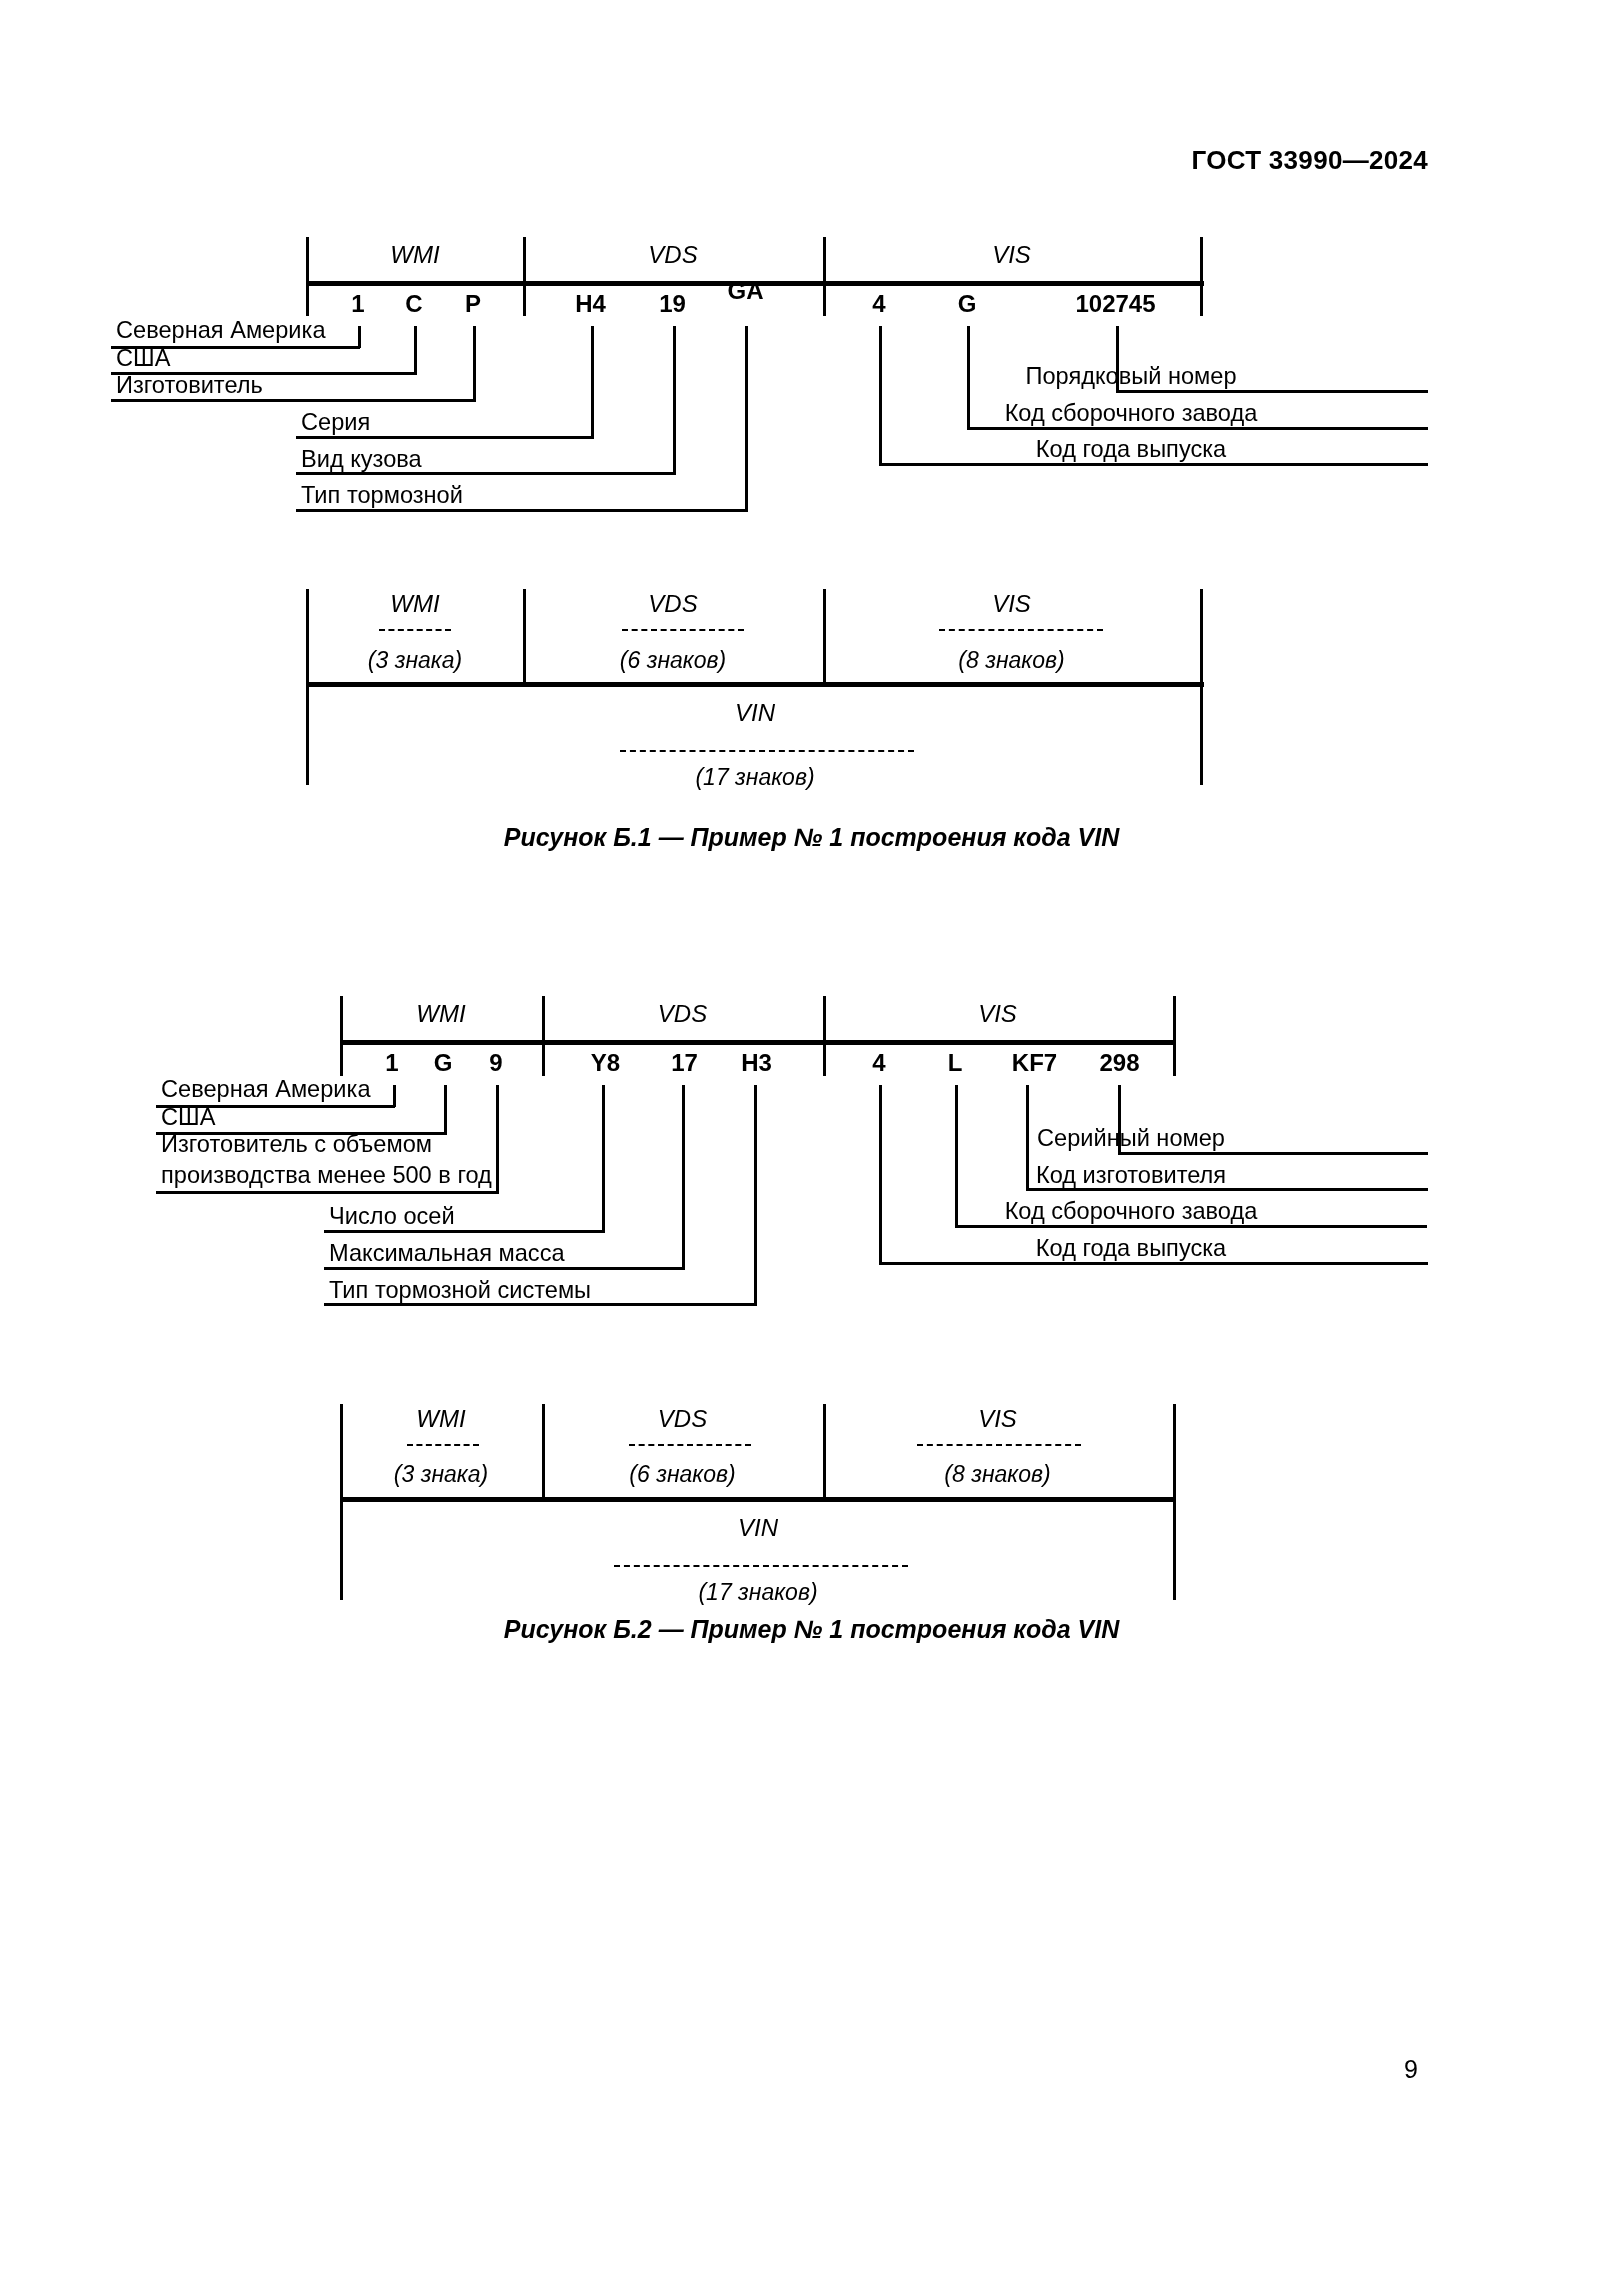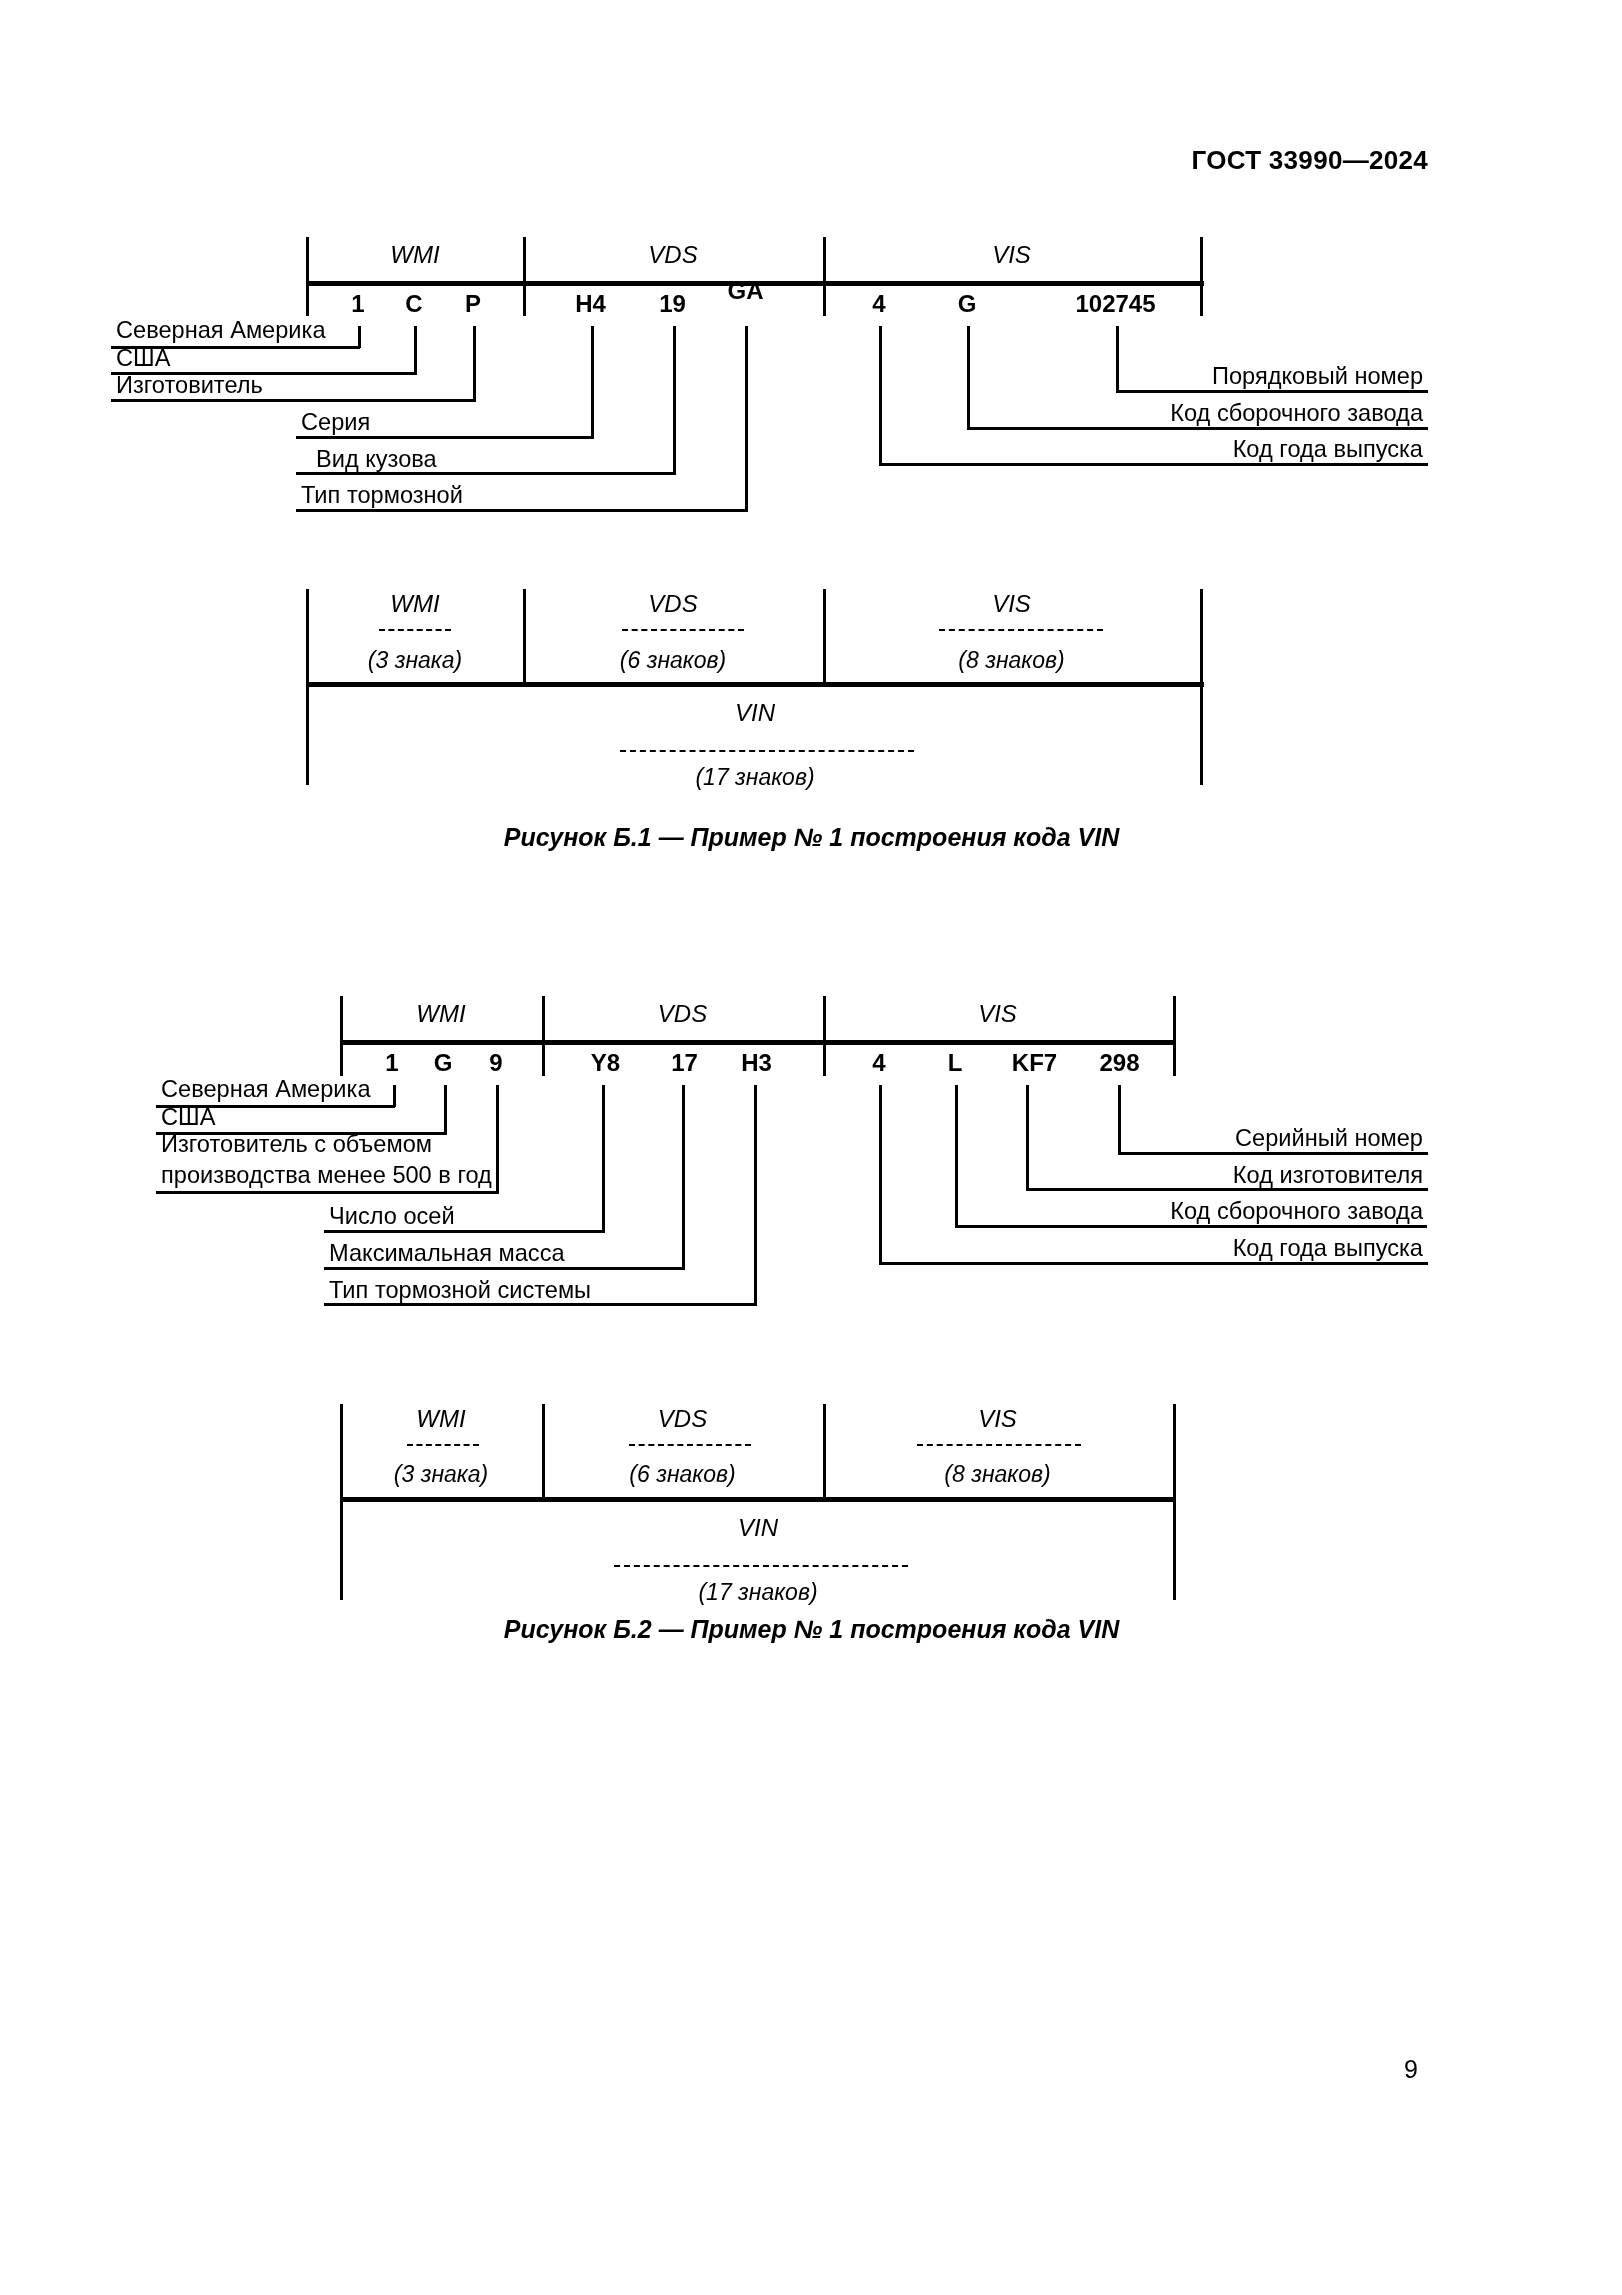--- a/index.html
+++ b/index.html
@@ -30,21 +30,21 @@
     position:absolute;font-style:italic;font-size:24px;
     text-align:center;white-space:nowrap;
   }
   .vin-char{
     position:absolute;font-weight:bold;font-size:24px;
     text-align:center;white-space:nowrap;
   }
   .side-label{
     position:absolute;font-size:23.6px;white-space:nowrap;line-height:1.32;
   }
-  .side-label.right{text-align:right;}
+  .side-label.right{text-align:center;}
   .count-label{
     position:absolute;font-style:italic;font-size:23px;
     text-align:center;white-space:nowrap;
   }
   .fig-caption{
     position:absolute;width:100%;text-align:center;
     font-style:italic;font-weight:bold;font-size:25px;white-space:nowrap;
   }
   .page-number{
     position:absolute;font-size:25px;
@@ -96,21 +96,21 @@
     <div class="lead-v" style="left:673px;top:326px;height:149px;"></div>
     <div class="lead-h" style="left:296px;top:472px;width:380px;"></div>
 
     <div class="lead-v" style="left:745px;top:326px;height:186px;"></div>
     <div class="lead-h" style="left:296px;top:509px;width:452px;"></div>
 
     <div class="side-label" style="left:116px;top:315px;">Северная Америка</div>
     <div class="side-label" style="left:116px;top:343px;">США</div>
     <div class="side-label" style="left:116px;top:370px;">Изготовитель</div>
     <div class="side-label" style="left:301px;top:407px;">Серия</div>
-    <div class="side-label" style="left:316px;top:444px;">Вид кузова</div>
+    <div class="side-label" style="left:301px;top:444px;">Вид кузова</div>
     <div class="side-label" style="left:301px;top:480px;">Тип тормозной</div>
 
     <div class="lead-v" style="left:1116px;top:326px;height:65px;"></div>
     <div class="lead-h" style="left:1116px;top:390px;width:312px;"></div>
 
     <div class="lead-v" style="left:967px;top:326px;height:102px;"></div>
     <div class="lead-h" style="left:967px;top:427px;width:461px;"></div>
 
     <div class="lead-v" style="left:879px;top:326px;height:139px;"></div>
     <div class="lead-h" style="left:879px;top:463px;width:549px;"></div>

